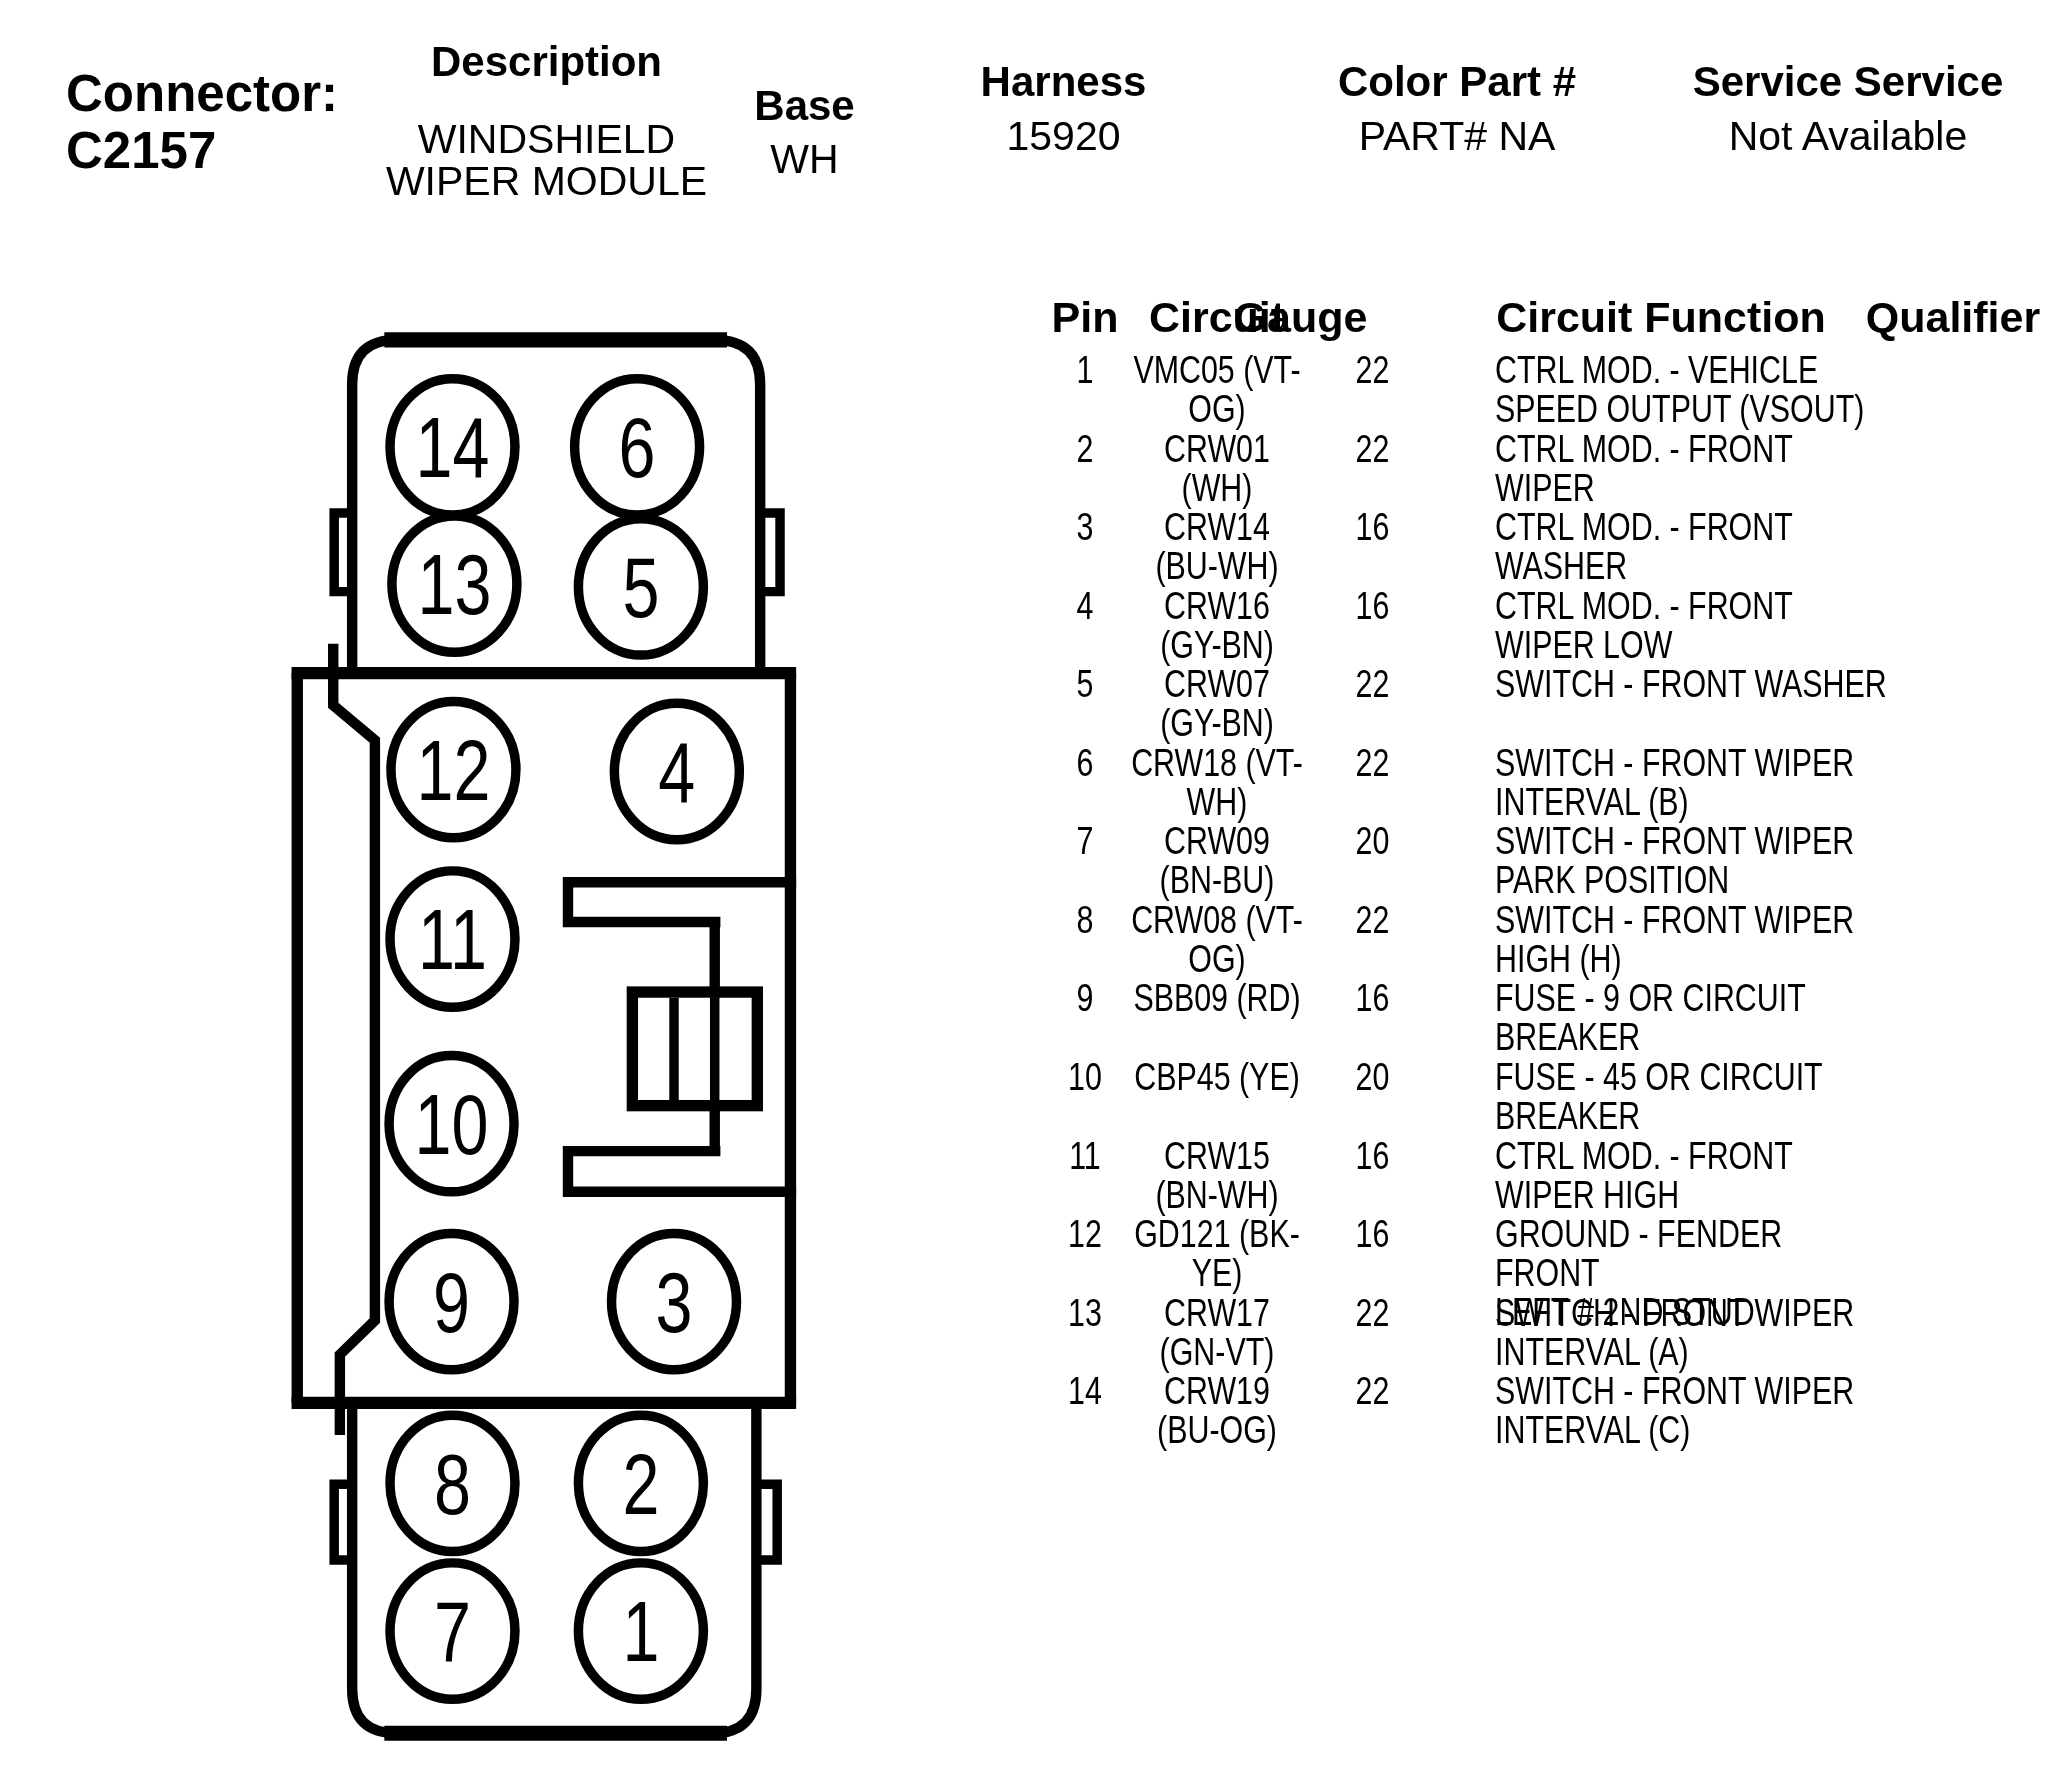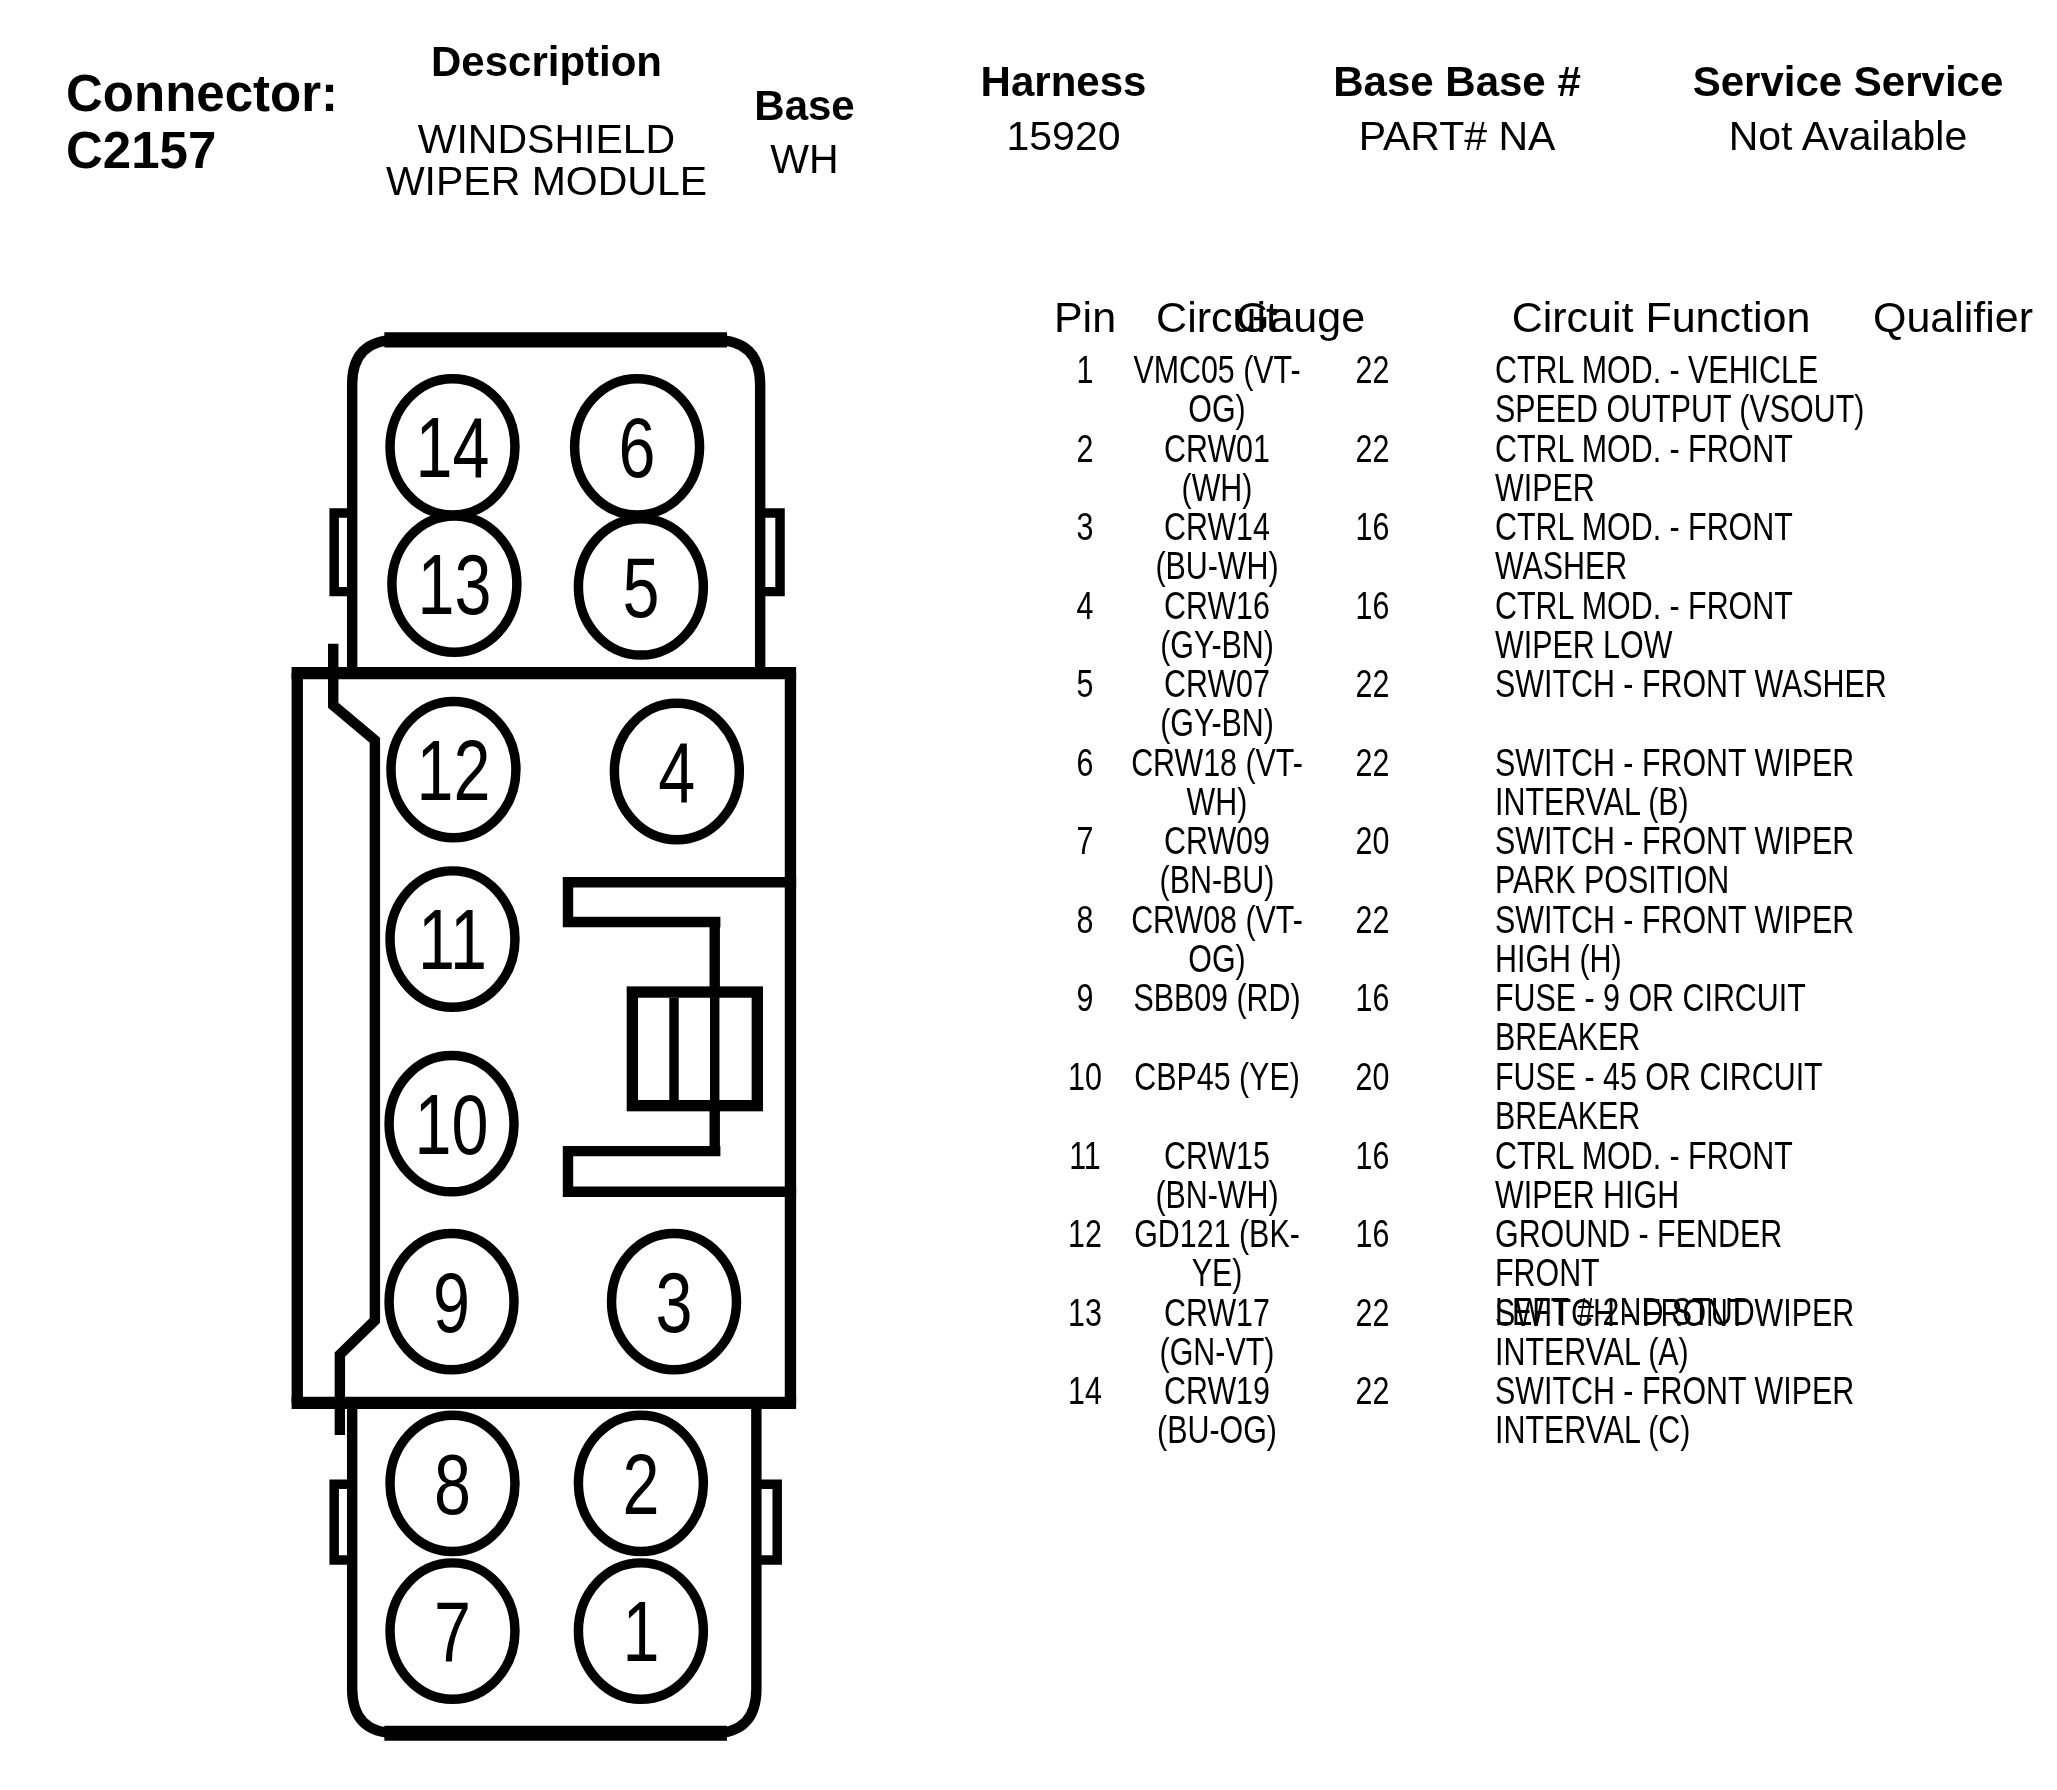--- a/index.html
+++ b/index.html
@@ -36,21 +36,21 @@
     fill: none; stroke: #000;
   }
   .connector-svg text {
     font-family: "Liberation Sans", sans-serif;
     font-size: 90px;
     fill: #000; stroke: none;
     text-anchor: middle;
   }
 
   
-  .thead { top: 295px; font-weight: normal; font-size: 43px; line-height: 44px; text-align: center; white-space: nowrap; }
+  .thead { top: 295px; font-weight: bold; font-size: 43px; line-height: 44px; text-align: center; white-space: nowrap; }
   .th-pin     { left: 1028px; width: 114px; }
   .th-circuit { left: 1108px; width: 218px; }
   .th-gauge   { left: 1206px; width: 189px; }
   .th-func    { left: 1481px; width: 360px; text-align: center; }
   .th-qual    { left: 1830px; width: 246px; }
 
   .trow { position: absolute; left: 0; top: 0; width: 2057px; height: 79px; font-size: 38px; line-height: 39px; }
   .trow > div { position: absolute; white-space: pre-line; }
   .c-pin  { left: 1028px; width: 114px; text-align: center; transform: scaleX(0.8); transform-origin: 50% 0; }
   .c-circ { left: 1108px; width: 218px; text-align: center; transform: scaleX(0.8); transform-origin: 50% 0; }
@@ -72,21 +72,21 @@
 </div>
 <div class="abs hfield f1">
   <div class="hlabel">Base</div>
   <div class="hvalue">WH</div>
 </div>
 <div class="abs hfield f2">
   <div class="hlabel">Harness</div>
   <div class="hvalue">15920</div>
 </div>
 <div class="abs hfield f3">
-  <div class="hlabel">Base Base #</div>
+  <div class="hlabel">Color Part #</div>
   <div class="hvalue">PART# NA</div>
 </div>
 <div class="abs hfield f4">
   <div class="hlabel">Service Service</div>
   <div class="hvalue">Not Available</div>
 </div>
 
 <svg class="abs connector-svg" viewBox="0 0 900 1892">
 
   <path stroke-width="11" d="M 372 717 L 372 406 Q 372 359 419 359 L 755 359 Q 803 359 803 406 L 803 717"></path>

